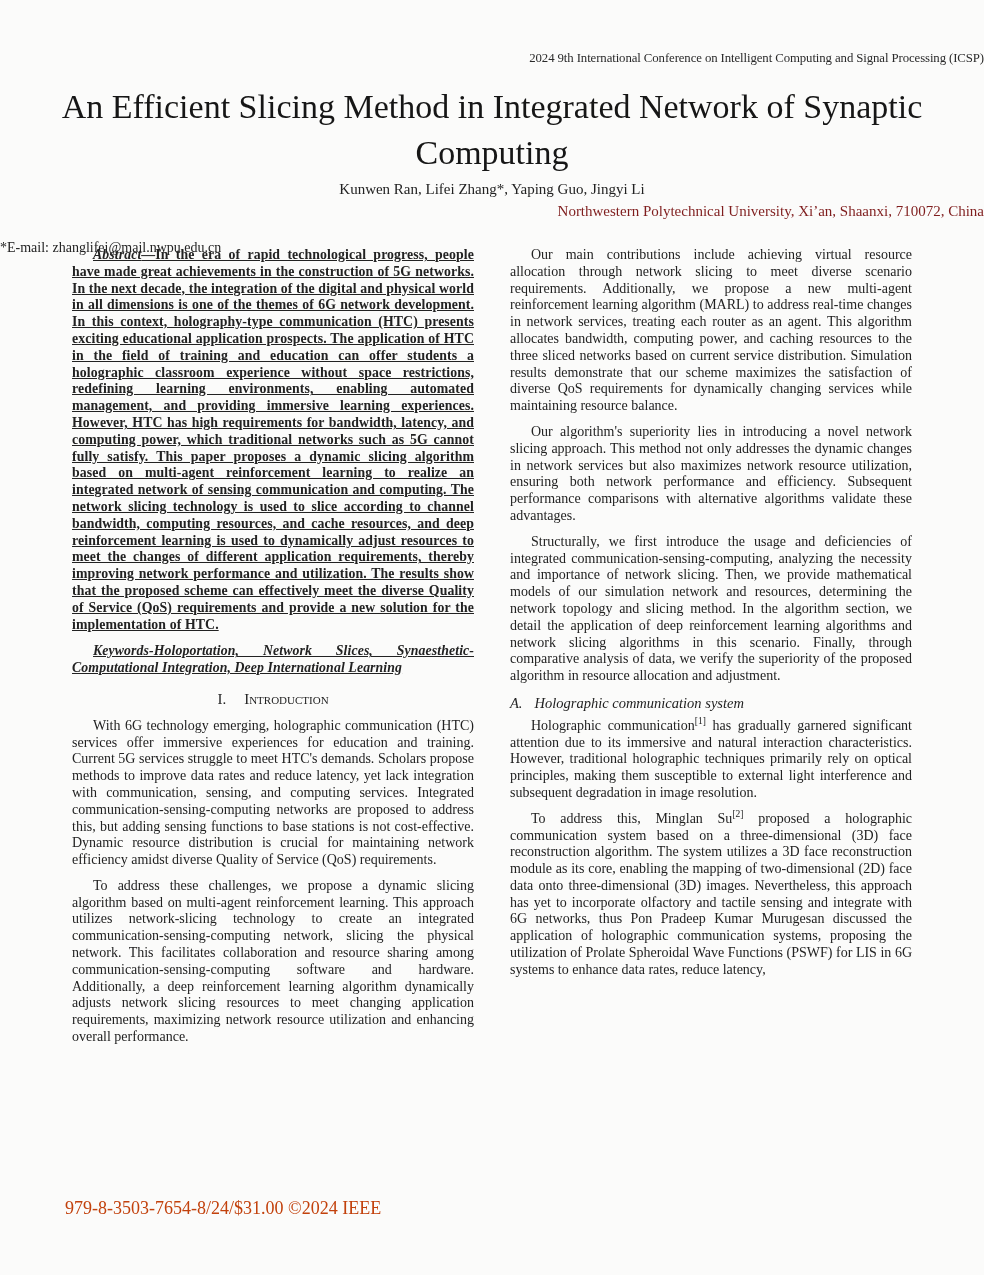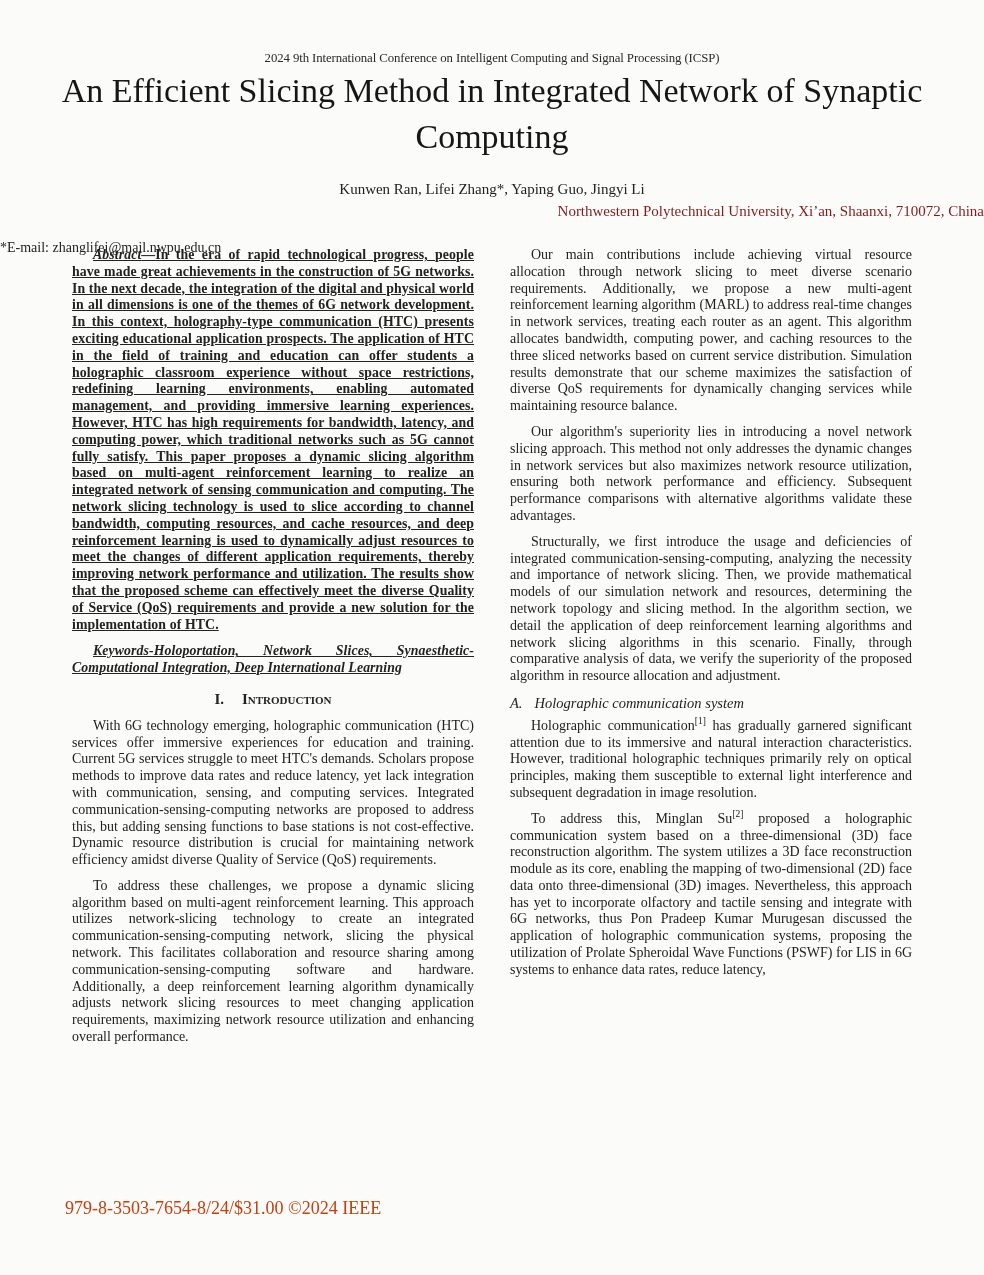--- a/index.html
+++ b/index.html
@@ -6,27 +6,27 @@
   .page {
     position:relative;
     width:984px; height:1275px;
     background:#fbfbfa;
     font-family:"Liberation Serif", serif;
     color:#222222;
     overflow:hidden;
   }
   .conf-header {
     position:absolute; top:51px; left:0; right:0;
-    text-align:center;
+    text-align:right;
     font-size:12.8px;
     letter-spacing:-0.1px;
     color:#2a2a2a;
   }
   .paper-title {
-    position:absolute; top:68px; left:40px; right:40px;
+    position:absolute; top:84px; left:40px; right:40px;
     text-align:center;
     font-size:34px;
     line-height:46px;
     color:#161616;
   }
   .authors-line {
     position:absolute; top:181px; left:0; right:0;
     text-align:center; font-size:15px; color:#222;
   }
   .affiliation-line {
@@ -60,21 +60,20 @@
     font-weight:bold; font-style:italic;
     font-size:13.8px;
     margin-top:10px !important;
   }
   .sec-heading {
     text-align:center;
     text-indent:0 !important;
     font-variant:small-caps;
     font-size:15px;
     margin:14px 0 10px 0 !important;
-    font-weight:bold;
   }
   .sec-heading .sec-num { margin-right:18px; font-variant:normal; }
   .subsec-heading {
     font-style:italic;
     text-indent:0 !important;
     text-align:left;
     font-size:14.5px;
     margin:10px 0 6px 0 !important;
   }
   .subsec-heading .subsec-num { margin-right:12px; }

